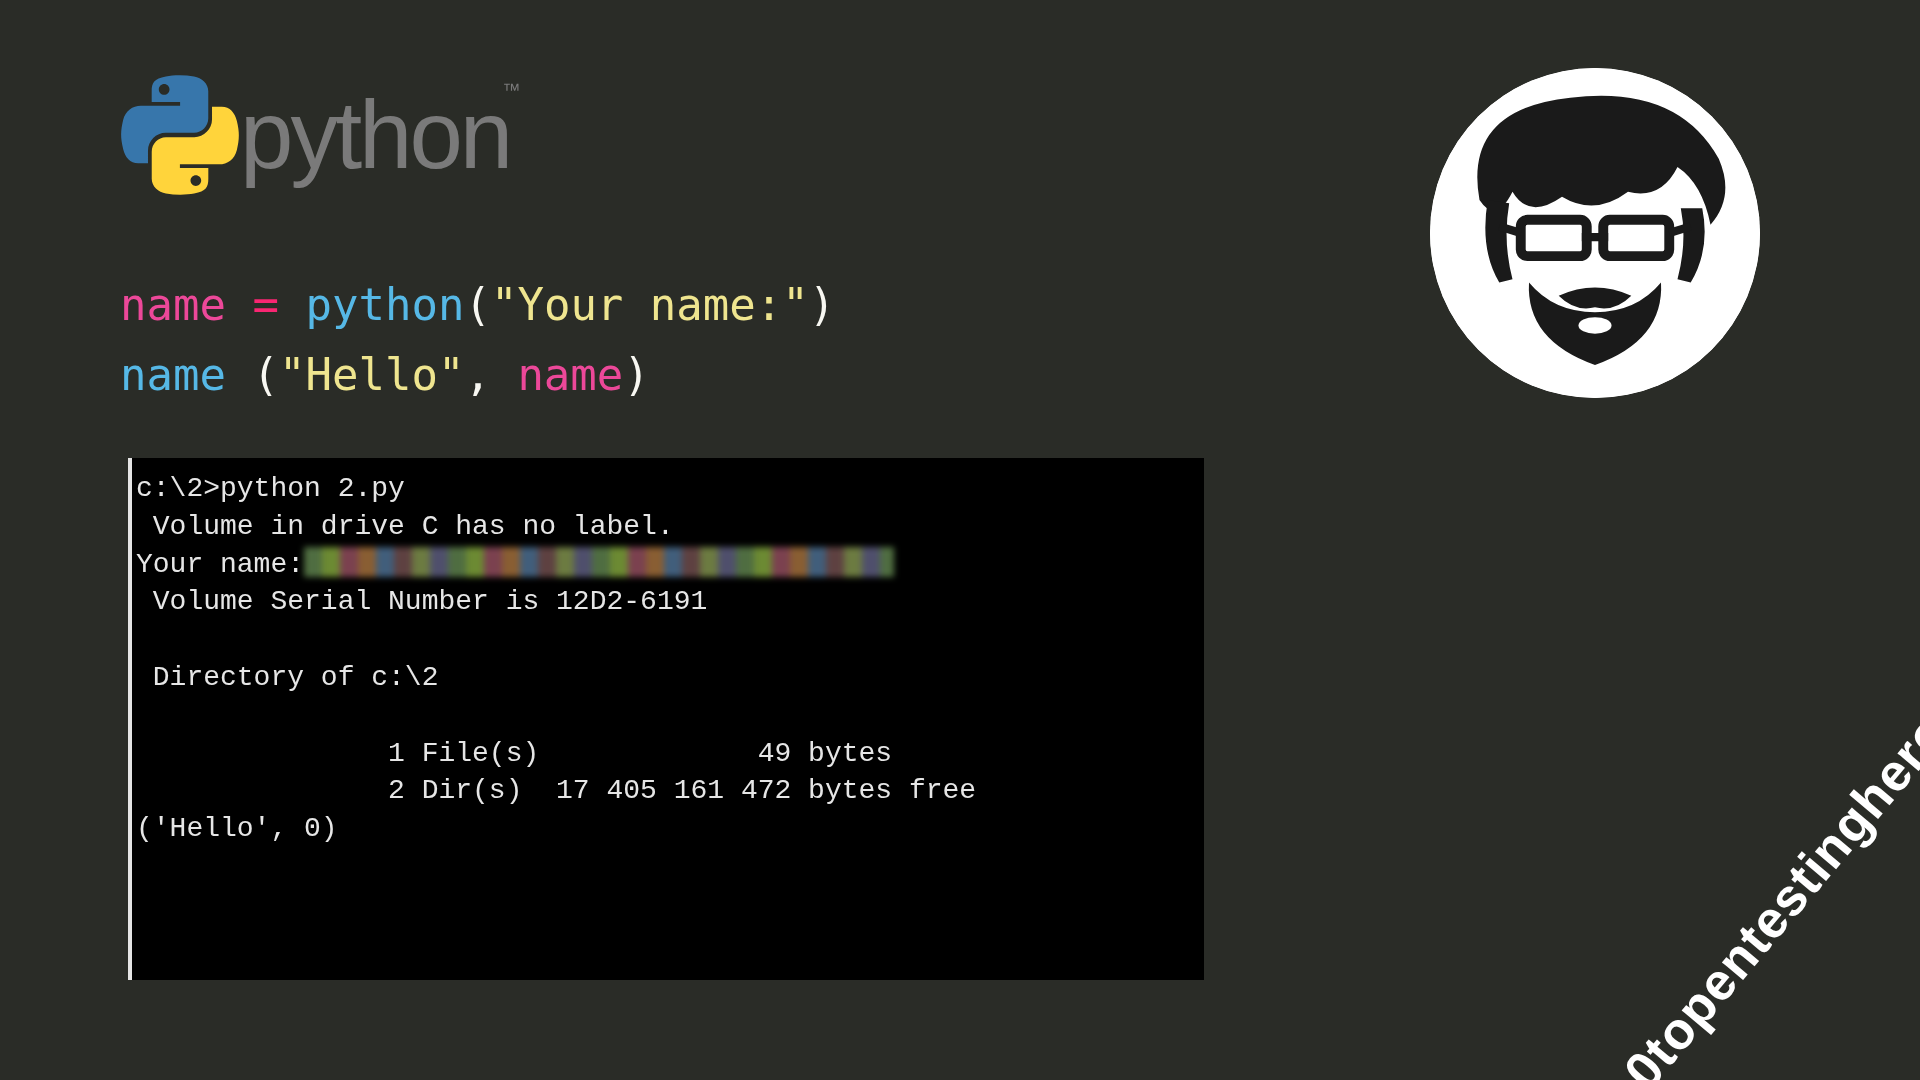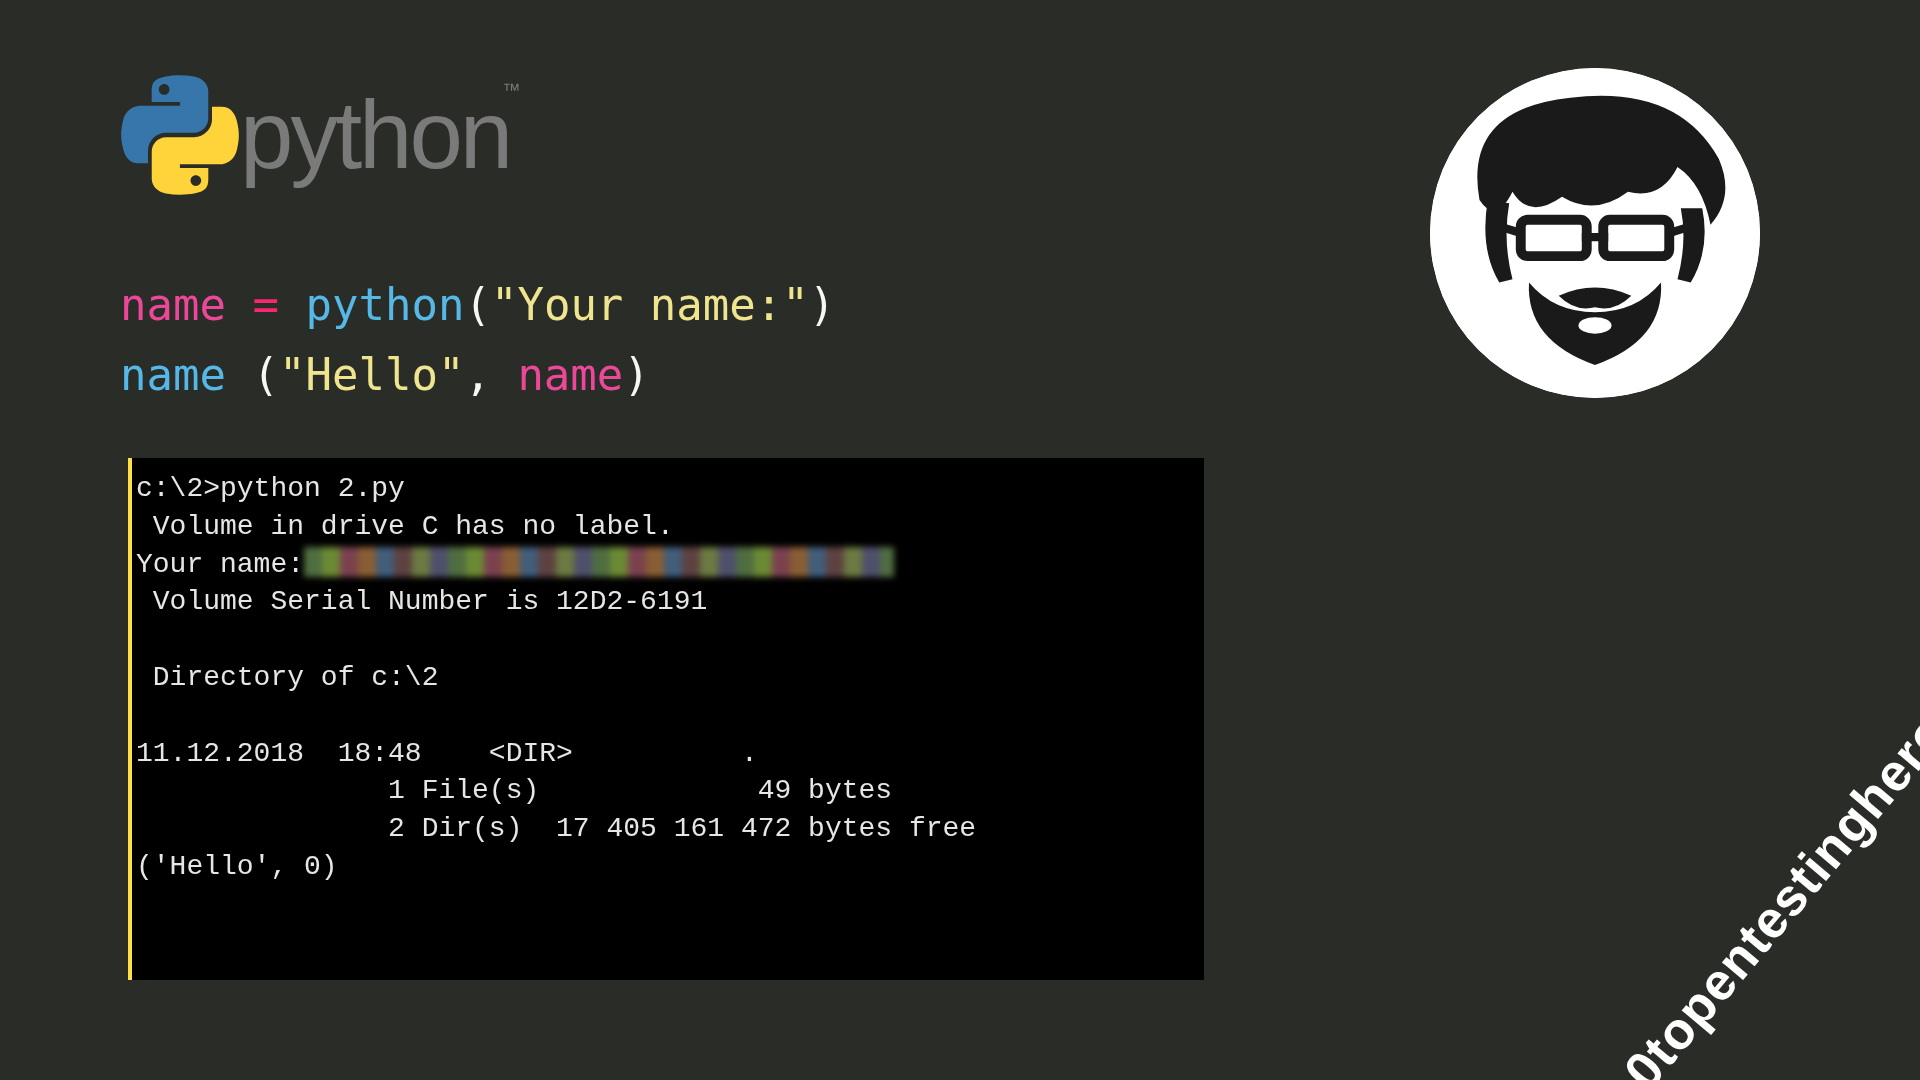--- a/index.html
+++ b/index.html
@@ -49,21 +49,21 @@
   .c-yellow { color: #efe58f; }
   .c-cream { color: #f8f8f2; }
 
   .terminal {
     position: absolute;
     left: 128px;
     top: 458px;
     width: 1076px;
     height: 522px;
     background: #000;
-    border-left: 4px solid #fde047;
+    border-left: 4px solid #e5e5e5;
     padding: 12px 4px 12px 4px;
     font-family: 'Consolas', 'Courier New', monospace;
     font-size: 28px;
     line-height: 1.35;
     color: #e6e6e6;
   }
   .terminal pre {
     margin: 0;
     font-family: inherit;
     white-space: pre;
@@ -131,21 +131,20 @@
 <span class="c-skyblue">name </span><span class="c-cream">(</span><span class="c-yellow">"Hello"</span><span class="c-cream">, </span><span class="c-lightblue">name</span><span class="c-cream">)</span></div>
 
 <div class="terminal">
 <pre>c:\2&gt;python 2.py</pre>
 <pre> Volume in drive C has no label.</pre>
 <pre><span>Your name:</span><span class="censored"></span></pre>
 <pre> Volume Serial Number is 12D2-6191</pre>
 <pre> </pre>
 <pre> Directory of c:\2</pre>
 <pre> </pre>
-<pre>11.12.2018  18:48    &lt;DIR&gt;          .</pre>
 <pre>               1 File(s)             49 bytes</pre>
 <pre>               2 Dir(s)  17 405 161 472 bytes free</pre>
 <pre>('Hello', 0)</pre>
 </div>
 
 <div class="avatar">
   <svg viewBox="0 0 200 200">
     <circle cx="100" cy="100" r="100" fill="#fff"></circle>
 
     <path d="M 30 80 Q 20 25 85 18 Q 150 10 175 55 Q 185 78 170 95 Q 165 70 150 60 Q 140 80 120 75 Q 100 90 80 78 Q 60 92 50 75 Q 40 95 30 80 Z" fill="#1a1a1a"></path>

